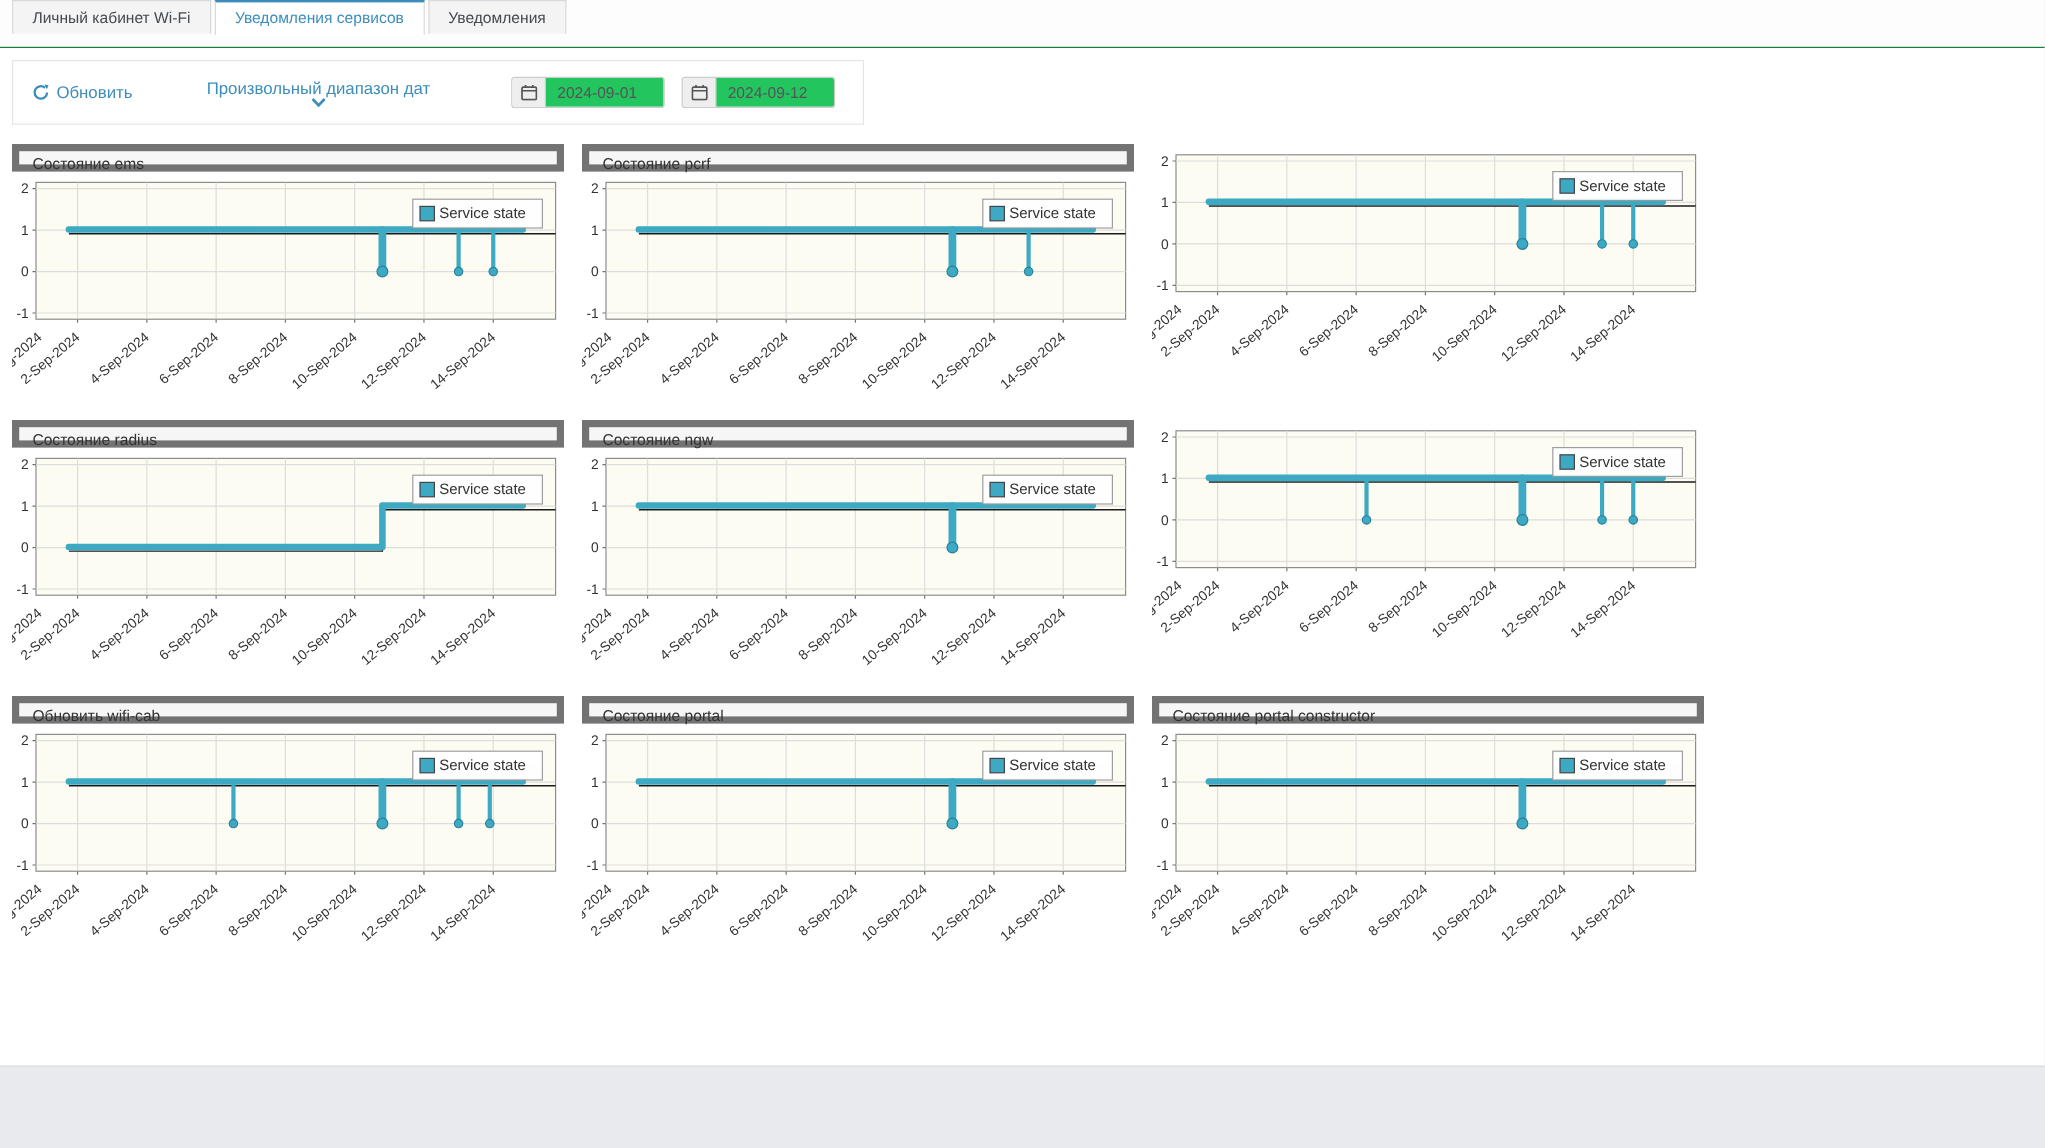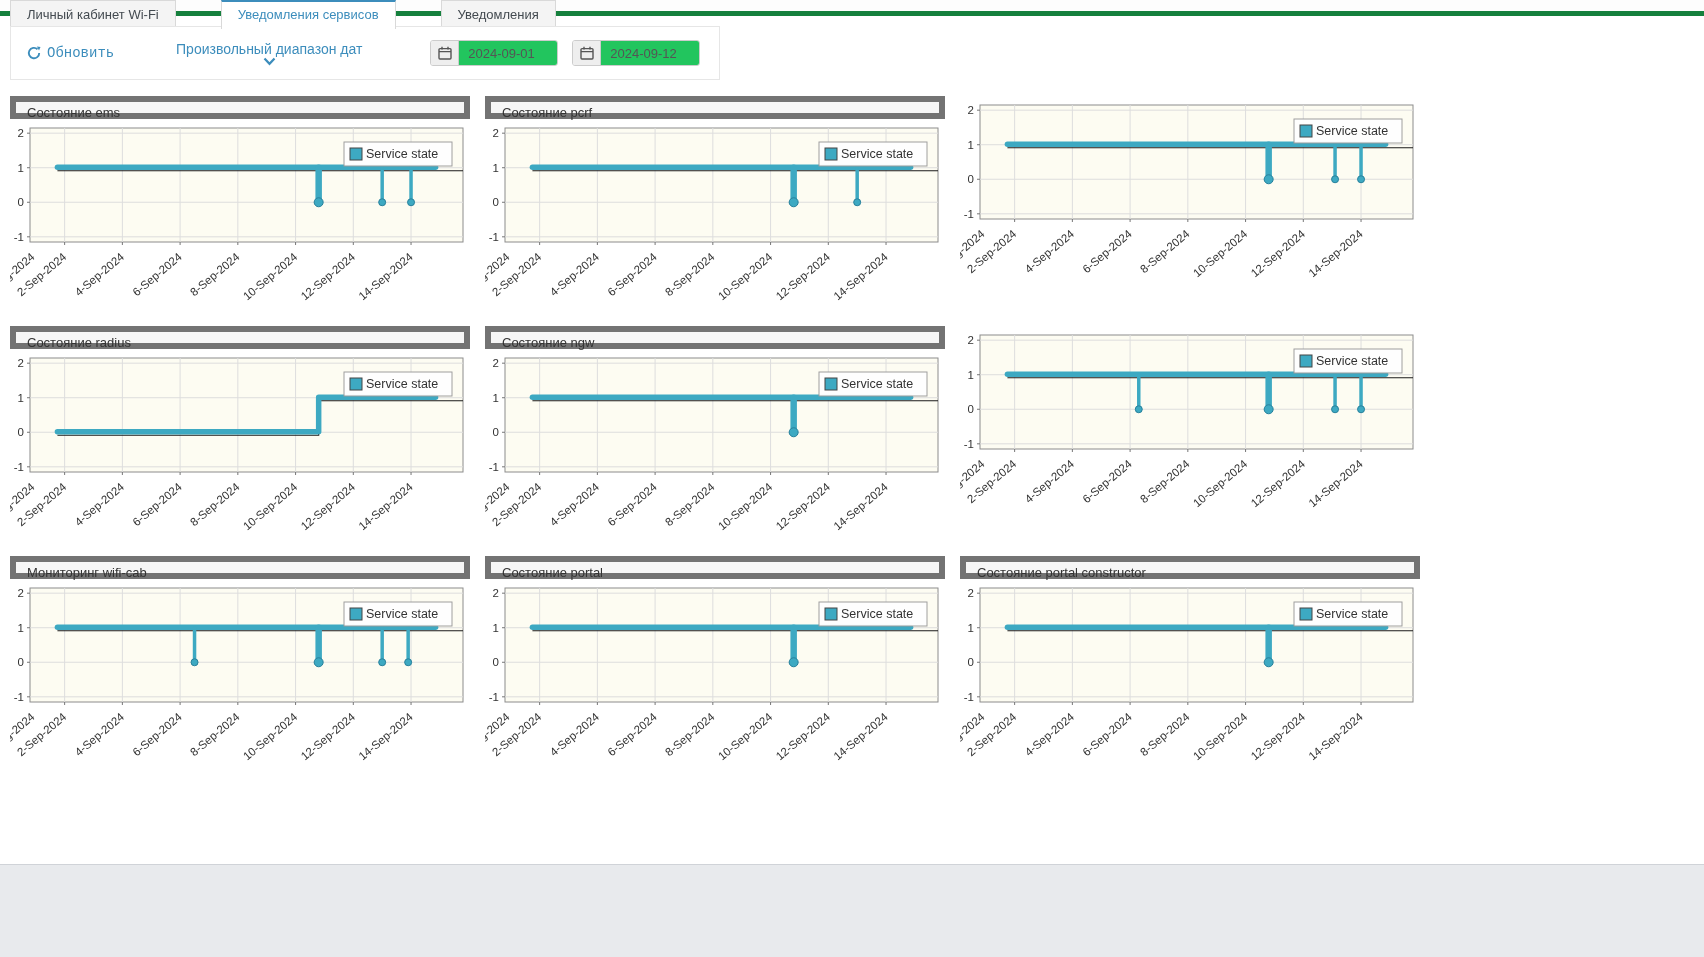--- a/index.html
+++ b/index.html
@@ -1,31 +1,31 @@
 <!DOCTYPE html>
 <html><head>
 <meta charset="utf-8">
 <style>
   * { margin:0; padding:0; box-sizing:border-box; }
   html,body { width:1704px; height:957px; background:#e8eaed; font-family:"Liberation Sans", sans-serif; overflow:hidden; }
 
   
-  .tabbar { height:16px; background:#fdfdfd; border-bottom:5px solid #15803d; display:flex; padding-left:10px;gap:42px; }
+  .tabbar { height:40px; background:#fdfdfd; border-bottom:1px solid #15803d; display:flex; padding-left:10px; }
   .tab { height:28px; padding:6px 16px 0; font-size:13px; color:#434a50; background:#f4f4f4;
          border:1px solid #d9d9d9; border-bottom:none; margin-right:3px; cursor:pointer; white-space:nowrap; }
   .tab.active { background:#ffffff; color:#3c8dbc; border-top:2px solid #3c8dbc; padding-top:5px; height:29px; margin-bottom:-1px; position:relative; z-index:2; }
 
   
   .main { background:#ffffff; height:849px; border-bottom:1px solid #d0d3d8; overflow:hidden; }
   .footer { height:79px; background:#e8eaed; }
 
   
   .toolbar { margin:10px 0 0 10px; border:1px solid #e6e6e6; background:#fff; display:inline-flex;
              align-items:center; padding:14px 16px; width:710px; height:54px; }
-  .refresh-btn { color:#3c8dbc; font-size:14px; display:inline-flex; align-items:center; gap:6px; cursor:pointer; text-decoration:none; white-space:nowrap;font-family:Liberation Mono, monospace; }
+  .refresh-btn { color:#3c8dbc; font-size:14px; display:inline-flex; align-items:center; gap:6px; cursor:pointer; text-decoration:none; white-space:nowrap; }
   .range-select { color:#3c8dbc; font-size:14px; display:inline-flex; justify-content:space-between; align-items:center;
                   width:278px; margin-left:16px; cursor:pointer; white-space:nowrap;flex-direction:column; }
   .icon { display:inline-flex; align-items:center; }
   .date-group { display:flex; height:26px; border:1px solid #cccccc; border-radius:3px; overflow:hidden; margin-left:22px; background:#fff; }
   .date-group + .date-group { margin-left:14px; }
   .date-addon { width:28px; background:#eeeeee; border-right:1px solid #cccccc; display:flex; align-items:center; justify-content:center; cursor:pointer; }
   .date-input { border:none; width:98px; padding:0 9px; font-size:13px; color:#555555; outline:none; font-family:"Liberation Sans", sans-serif; background:#22c55e; }
 
   
   .charts { display:grid; grid-template-columns:repeat(3,460px); column-gap:15px; row-gap:6px; padding-left:10px; margin-top:16px; }
@@ -488,21 +488,21 @@
           <line x1="401.04" x2="401.04" y1="43.72727272727273" y2="78.27272727272727" stroke="#3da9c2" stroke-width="3.5" stroke-linecap="round"></line>
           <circle cx="401.04" cy="78.27272727272727" r="3.5" fill="#3da9c2" stroke="#27819c" stroke-width="1"></circle>
           <g>
             <rect x="334" y="18" width="108" height="24" fill="#ffffff" stroke="#9a9a9a" stroke-width="1" opacity="0.95"></rect>
             <rect x="340" y="24" width="12" height="12" fill="#3da9c2" stroke="#444444" stroke-width="1"></rect>
             <text x="356" y="34" class="legend-label">Service state</text>
           </g>
         </svg>
       </div>
       <div class="chart-panel">
-        <div class="chart-header">Мониторинг wifi-cab</div>
+        <div class="chart-header">Обновить wifi-cab</div>
         <svg width="460" height="196" class="chart-svg">
           <rect x="20" y="4" width="433" height="114" fill="#fdfcf2" stroke="#8c8c8c" stroke-width="1"></rect>
           <line x1="20" x2="453" y1="9.18181818181818" y2="9.18181818181818" stroke="#dddddd" stroke-width="1"></line>
           <line x1="20" x2="453" y1="43.72727272727273" y2="43.72727272727273" stroke="#dddddd" stroke-width="1"></line>
           <line x1="20" x2="453" y1="78.27272727272727" y2="78.27272727272727" stroke="#dddddd" stroke-width="1"></line>
           <line x1="20" x2="453" y1="112.81818181818183" y2="112.81818181818183" stroke="#dddddd" stroke-width="1"></line>
           <line x1="54.64" x2="54.64" y1="4" y2="118" stroke="#dddddd" stroke-width="1"></line>
           <line x1="54.64" x2="54.64" y1="118" y2="121" stroke="#777" stroke-width="1"></line>
           <line x1="112.37333333333333" x2="112.37333333333333" y1="4" y2="118" stroke="#dddddd" stroke-width="1"></line>
           <line x1="112.37333333333333" x2="112.37333333333333" y1="118" y2="121" stroke="#777" stroke-width="1"></line>

